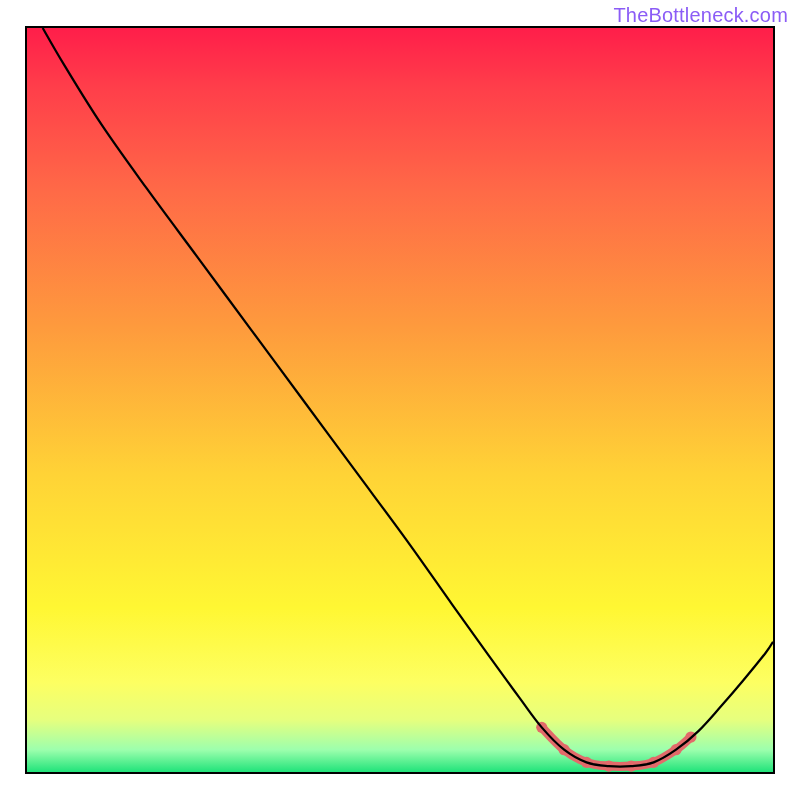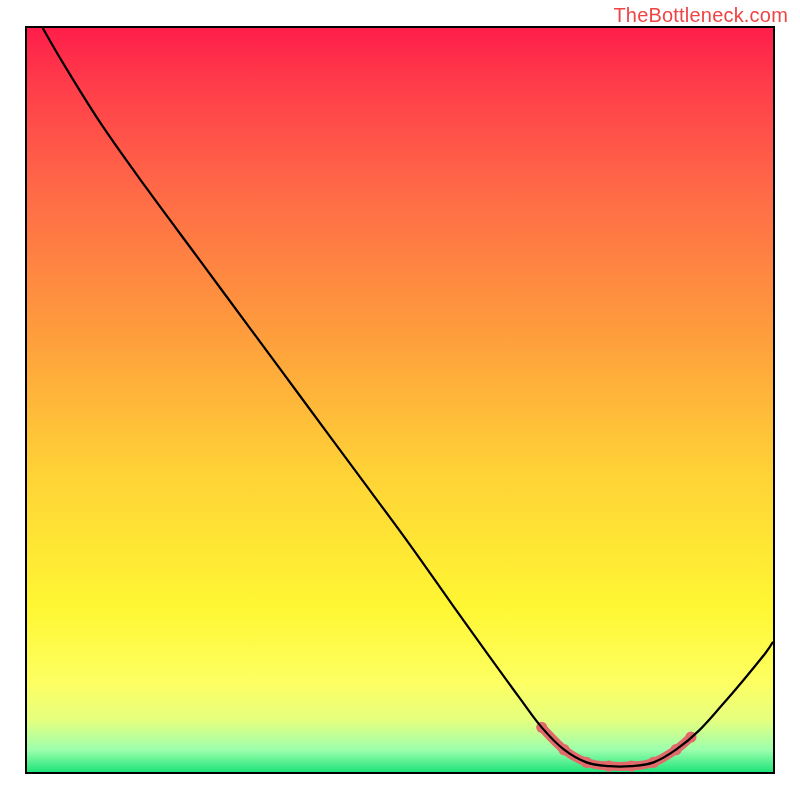--- a/index.html
+++ b/index.html
@@ -14,21 +14,21 @@
   .frame {
     position: relative;
     width: 800px;
     height: 800px;
     box-sizing: border-box;
   }
   .watermark {
     position: absolute;
     top: 4px;
     right: 12px;
-    color: #ef4444;
+    color: #8b5cf6;
     font-size: 20px;
     font-weight: 500;
     letter-spacing: 0.2px;
     z-index: 3;
   }
   .plot-box {
     position: absolute;
     left: 25px;
     top: 26px;
     width: 750px;

